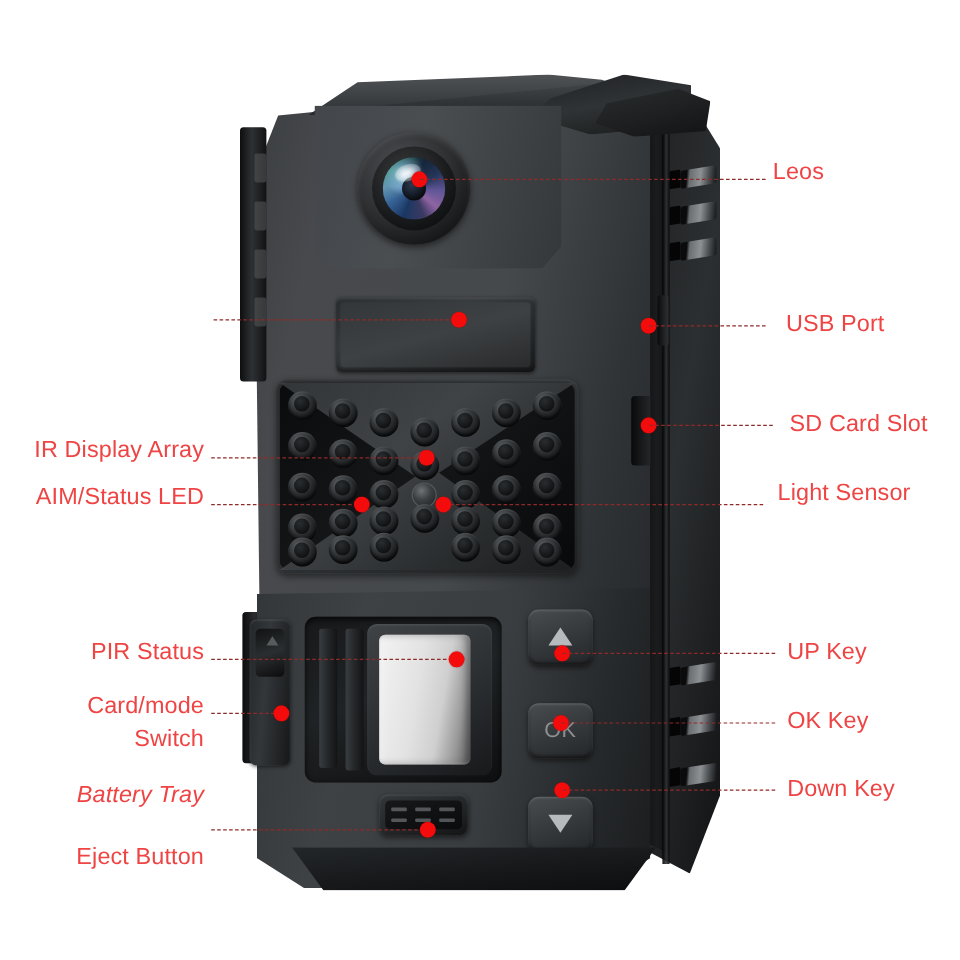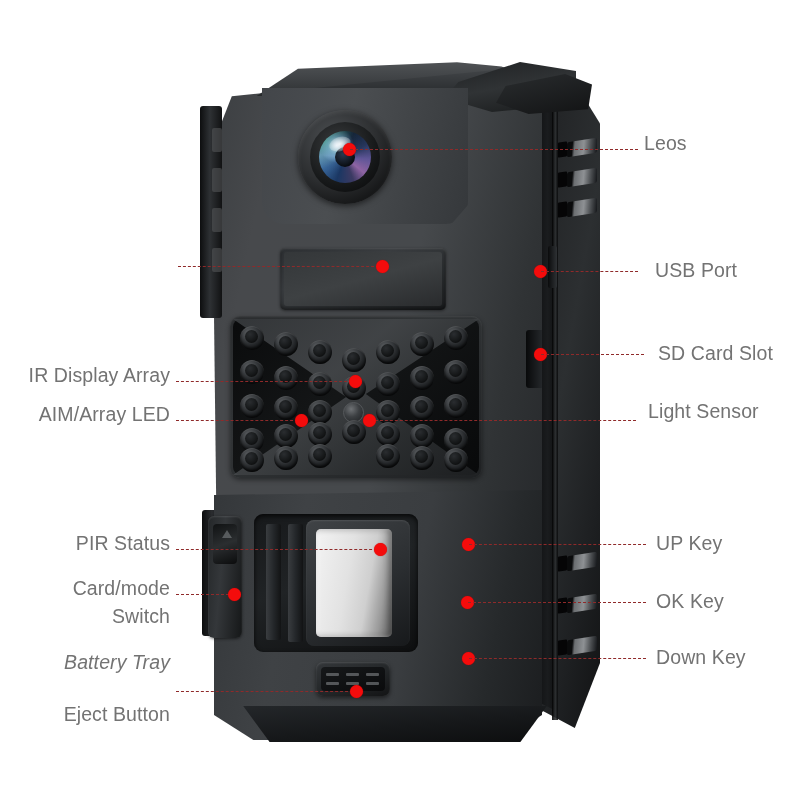--- a/index.html
+++ b/index.html
@@ -22,21 +22,21 @@
     height: 800px;
     background: #ffffff;
   }
 
   
   .label {
     position: absolute;
     font-family: "Liberation Sans", sans-serif;
     font-size: 19.5px;
     line-height: 25px;
-    color: #737373;
+    color: #ef4444;
     white-space: pre;
     letter-spacing: 0.1px;
   }
   .label.right { text-align: left; }
   .label.left  { text-align: right; }
 
   
   .leader {
     position: absolute;
     height: 0px;
@@ -598,20 +598,31 @@
       <div class="eject-inner">
         <div class="eject-rib" style="left:5px;  top:6px"></div>
         <div class="eject-rib" style="left:25px; top:6px"></div>
         <div class="eject-rib" style="left:45px; top:6px"></div>
         <div class="eject-rib" style="left:5px;  top:15px"></div>
         <div class="eject-rib" style="left:25px; top:15px"></div>
         <div class="eject-rib" style="left:45px; top:15px"></div>
       </div>
     </div>
 
+    <div class="keypad">
+      <div class="key key-up">
+        <div class="tri-up"></div>
+      </div>
+      <div class="key key-ok">
+        <div class="ok-text">OK</div>
+      </div>
+      <div class="key key-down">
+        <div class="tri-down"></div>
+      </div>
+    </div>
 
     <div class="slat-dark" style="left:362px; top:84px"></div>
     <div class="slat" style="left:371px; top:82px"></div>
     <div class="slat-dark" style="left:362px; top:114px"></div>
     <div class="slat" style="left:371px; top:112px"></div>
     <div class="slat-dark" style="left:362px; top:144px"></div>
     <div class="slat" style="left:371px; top:142px"></div>
 
     <div class="slat-dark" style="left:362px; top:498px"></div>
     <div class="slat" style="left:371px; top:496px"></div>
@@ -626,21 +637,21 @@
     <div class="bottom-edge"></div>
   </div>
 
   <div class="leader" style="left:178px; top:266px; width:206px;"></div>
   <div class="dot" style="left:376px; top:260px;"></div>
 
   <div class="label left" style="left:5px; top:363px; width:165px;">IR Display Array</div>
   <div class="leader" style="left:176px; top:381px; width:181px;"></div>
   <div class="dot" style="left:349px; top:375px;"></div>
 
-  <div class="label left" style="left:20px; top:402px; width:150px;">AIM/Array LED</div>
+  <div class="label left" style="left:20px; top:402px; width:150px;">AIM/Status LED</div>
   <div class="leader" style="left:176px; top:420px; width:127px;"></div>
   <div class="dot" style="left:295px; top:414px;"></div>
 
   <div class="leader" style="left:370px; top:420px; width:266px;"></div>
   <div class="dot" style="left:363px; top:414px;"></div>
 
   <div class="label left" style="left:30px; top:531px; width:140px;">PIR Status</div>
   <div class="leader" style="left:176px; top:549px; width:206px;"></div>
   <div class="dot" style="left:374px; top:543px;"></div>
 

